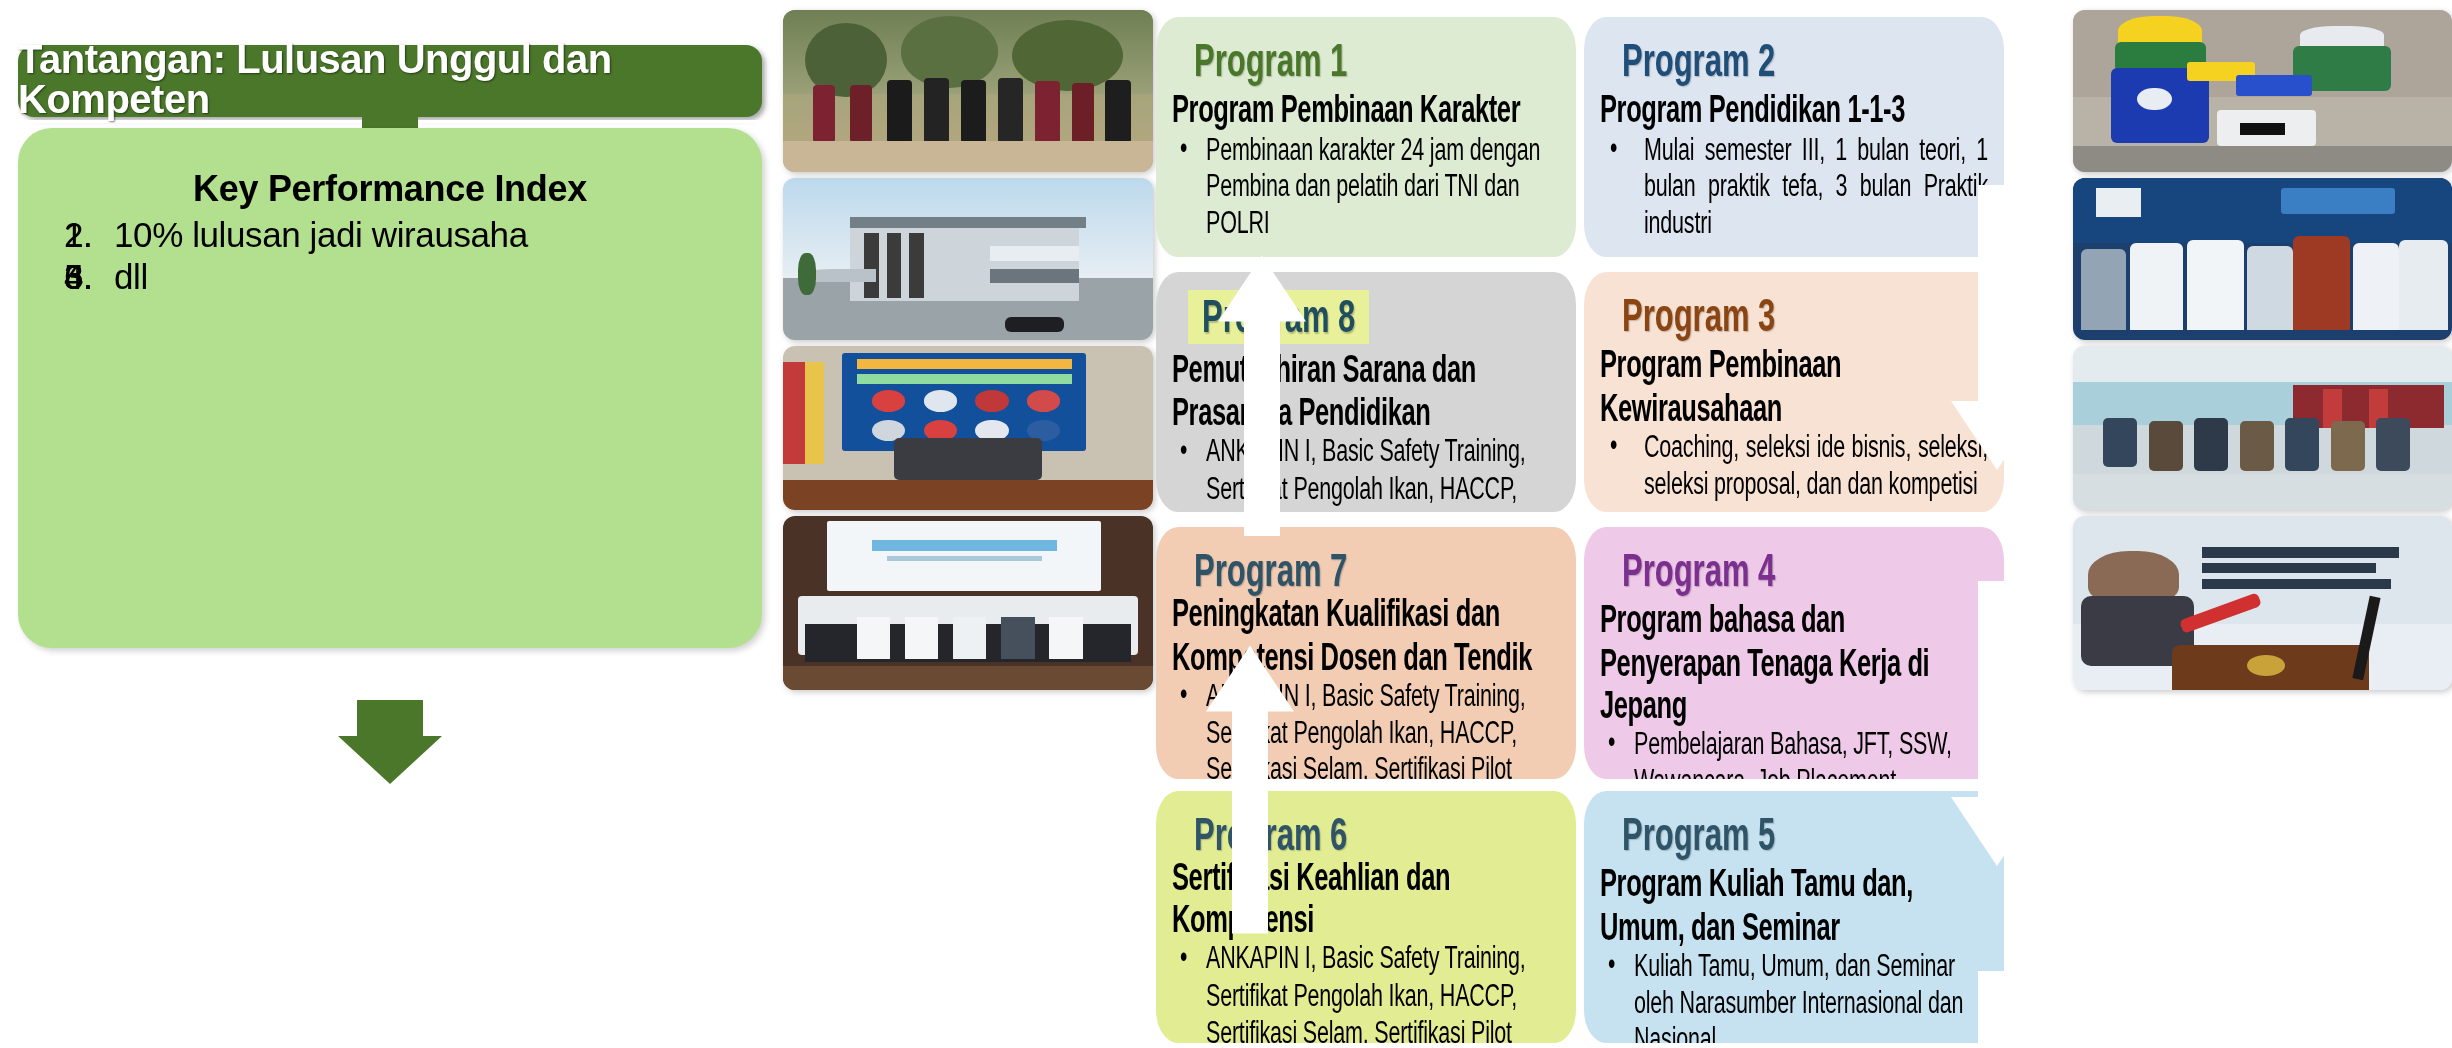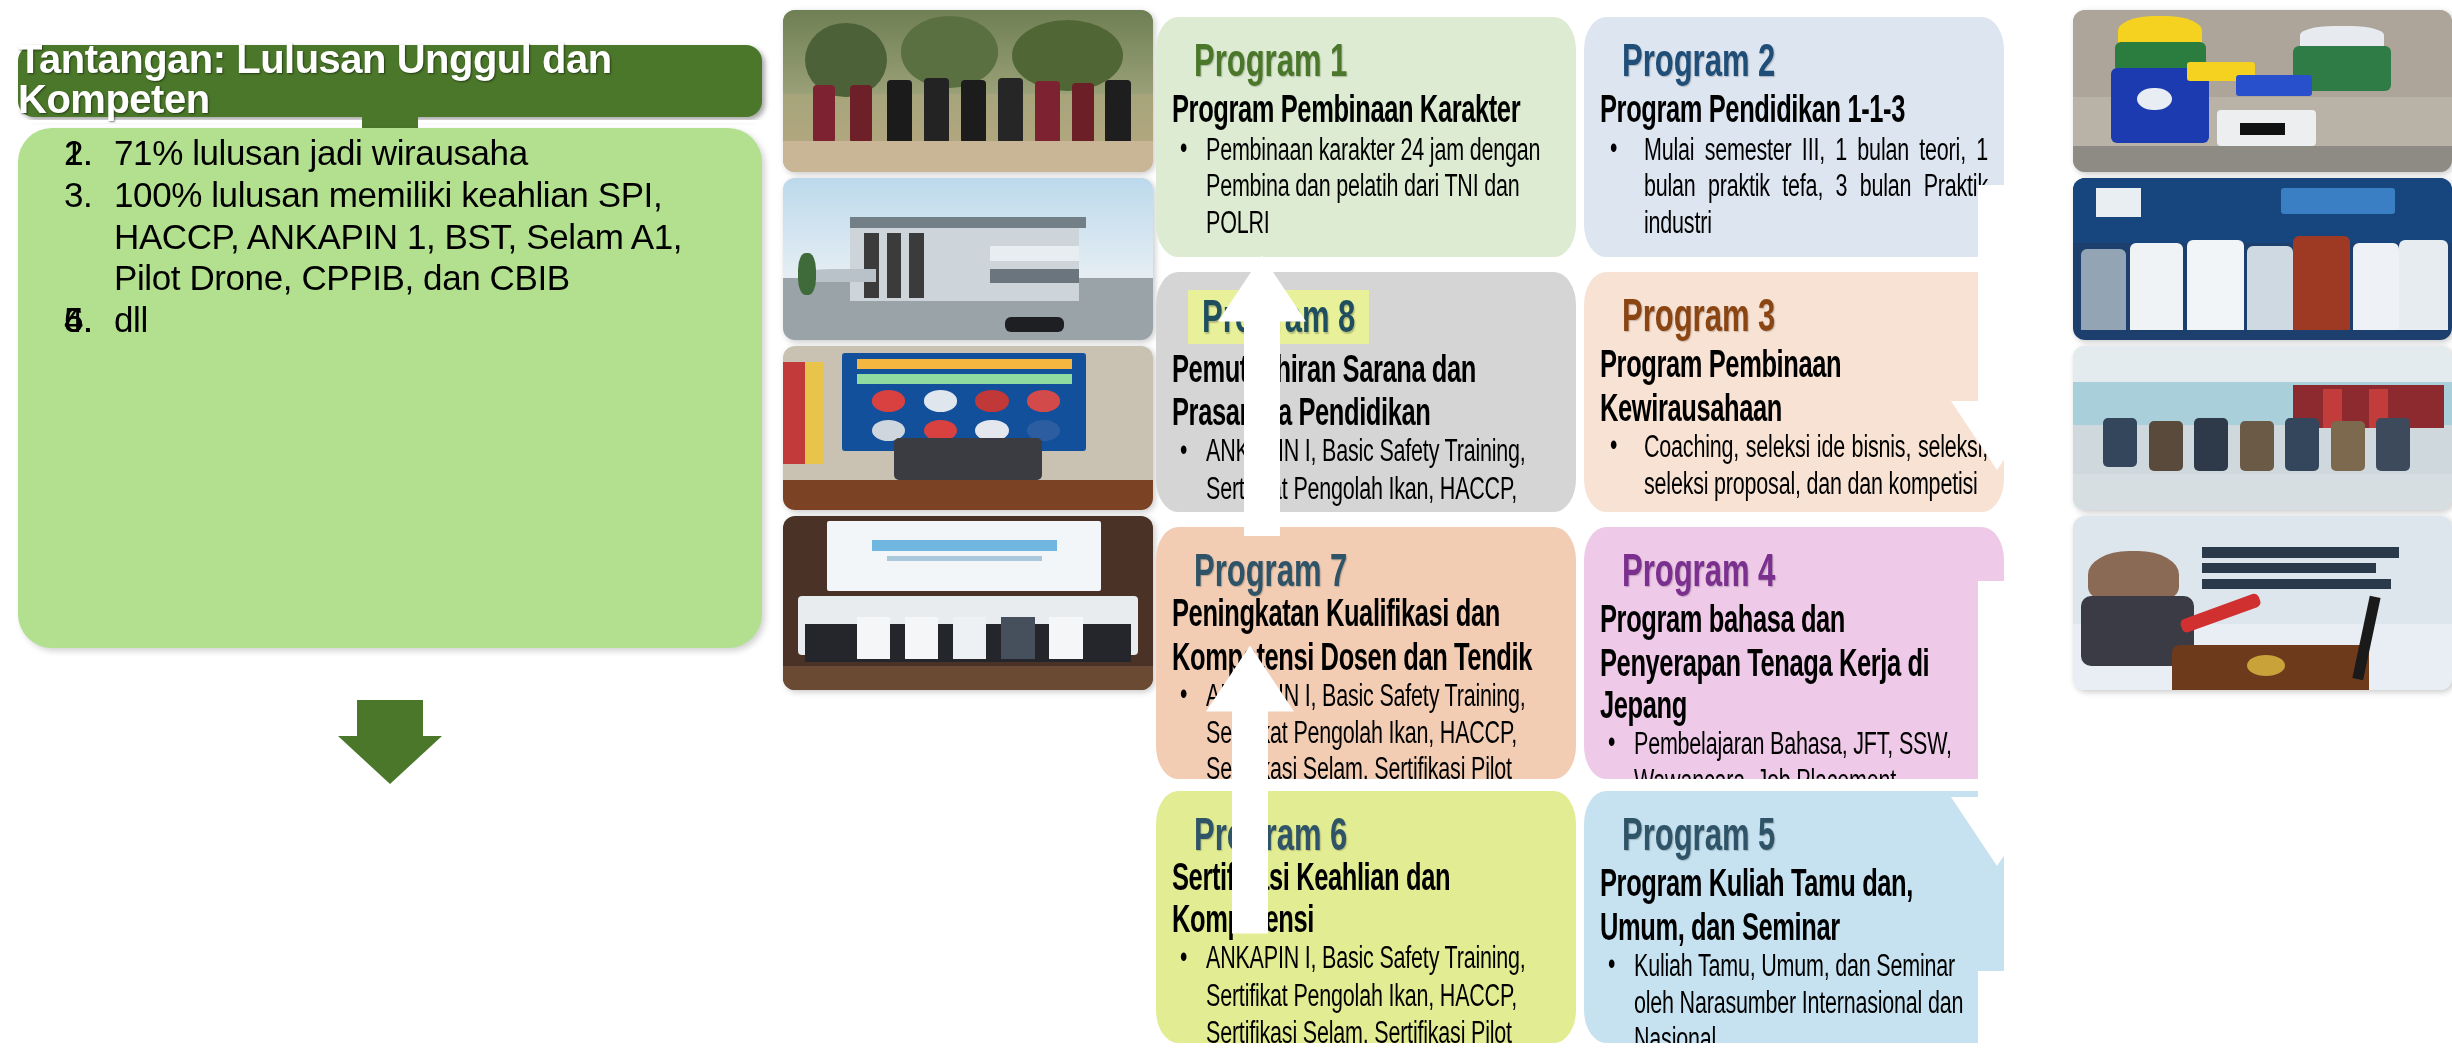--- a/index.html
+++ b/index.html
@@ -116,24 +116,25 @@
   <div class="challenge-banner">
     <span class="txt">Tantangan: Lulusan Unggul dan Kompeten</span>
   </div>
 
   <div class="arrow-dn" style="left:18px;top:112px;width:744px;height:78px;">
     <div class="shaft" style="top:0;width:56px;height:38px;"></div>
     <div class="head" style="top:30px;"></div>
   </div>
 
   <div class="kpi-box">
+    <div class="kpi-title">Key Performance Index</div>
     <ul class="kpi-list">
       <li><span class="num">1.</span></li>
-      <li><span class="num">2.</span><span>71% lulusan jadi wirausaha</span></li>
-      <li><span class="num">3.</span><span>100% lulusan memiliki keahlian SPI, HACCP, ANKAPIN 1, BST, Selam A1, Pilot Drone, CPPIB, dan CBIB</span></li>
+      <li><span class="num">2.</span><span>10% lulusan jadi wirausaha</span></li>
+      <li><span class="num">3.</span></li>
       <li><span class="num">4.</span></li>
       <li><span class="num">5.</span></li>
       <li><span class="num">6.</span><span>dll</span></li>
     </ul>
   </div>
 
   <div class="arrow-dn" style="left:18px;top:700px;width:744px;height:92px;">
     <div class="shaft" style="top:0;width:66px;height:44px;"></div>
     <div class="head" style="top:36px;"></div>
   </div>

